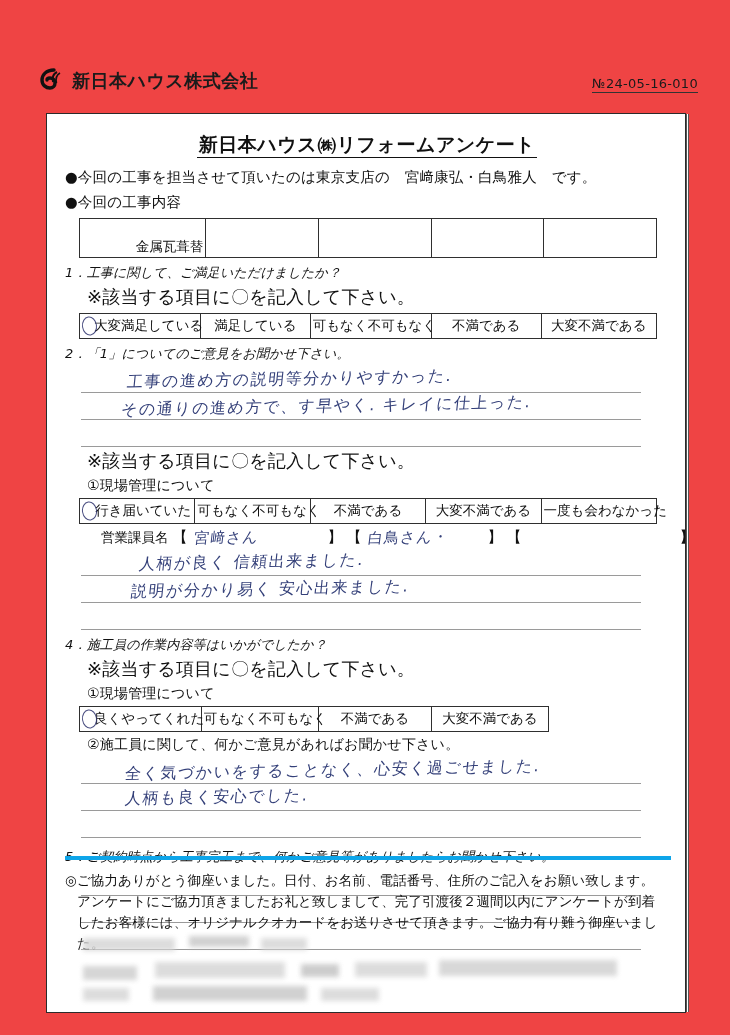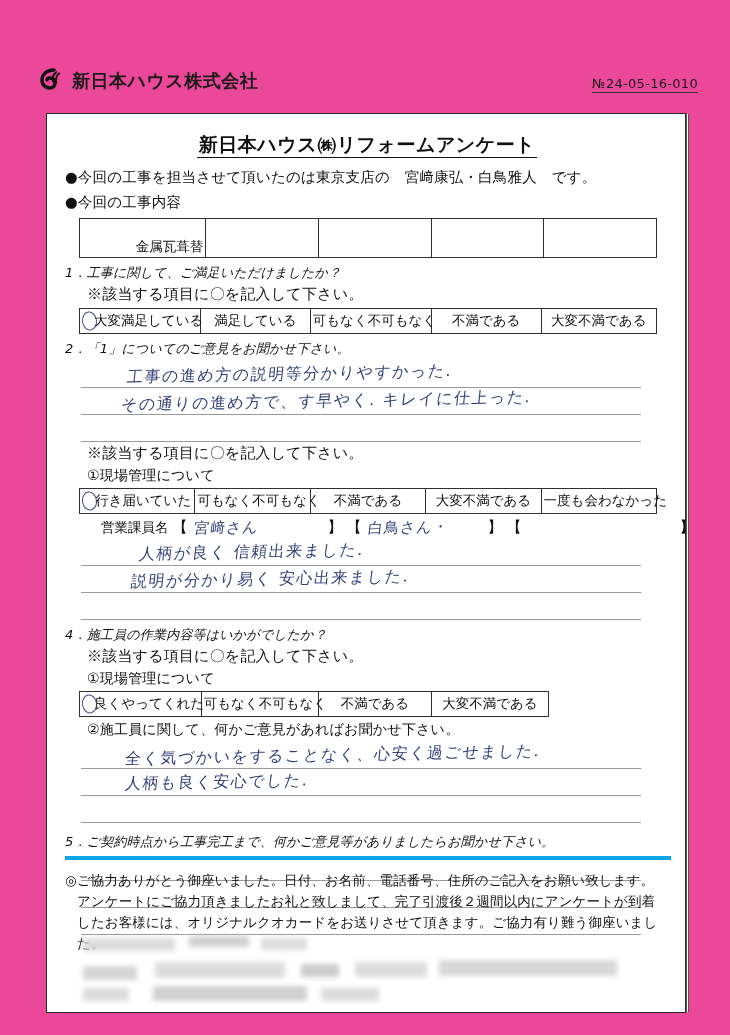--- a/index.html
+++ b/index.html
@@ -7,21 +7,21 @@
     padding: 0;
     background: #ffffff;
   }
   body {
     font-family: "DejaVu Sans", "Liberation Sans", sans-serif;
   }
   #page {
     position: relative;
     width: 730px;
     height: 1035px;
-    background: #ec4899;
+    background: #ef4444;
     overflow: hidden;
   }
 
   
   .letterhead {
     position: absolute;
     left: 40px;
     top: 68px;
     display: flex;
     align-items: center;
@@ -94,25 +94,24 @@
     white-space: nowrap;
   }
   .q-line {
     font-size: 13px;
     color: #111;
     margin: 6px 0 3px 0;
     letter-spacing: 0.2px;
     font-style: italic;
   }
   .note-line {
-    font-size: 15px;
+    font-size: 18px;
     color: #111;
     margin: 0 0 4px 22px;
     letter-spacing: 0.2px;
-    font-family: Liberation Serif, serif;
   }
   .sub-line {
     font-size: 14px;
     color: #111;
     margin: 0 0 3px 22px;
     letter-spacing: 0.2px;
   }
 
   
   .grid {

